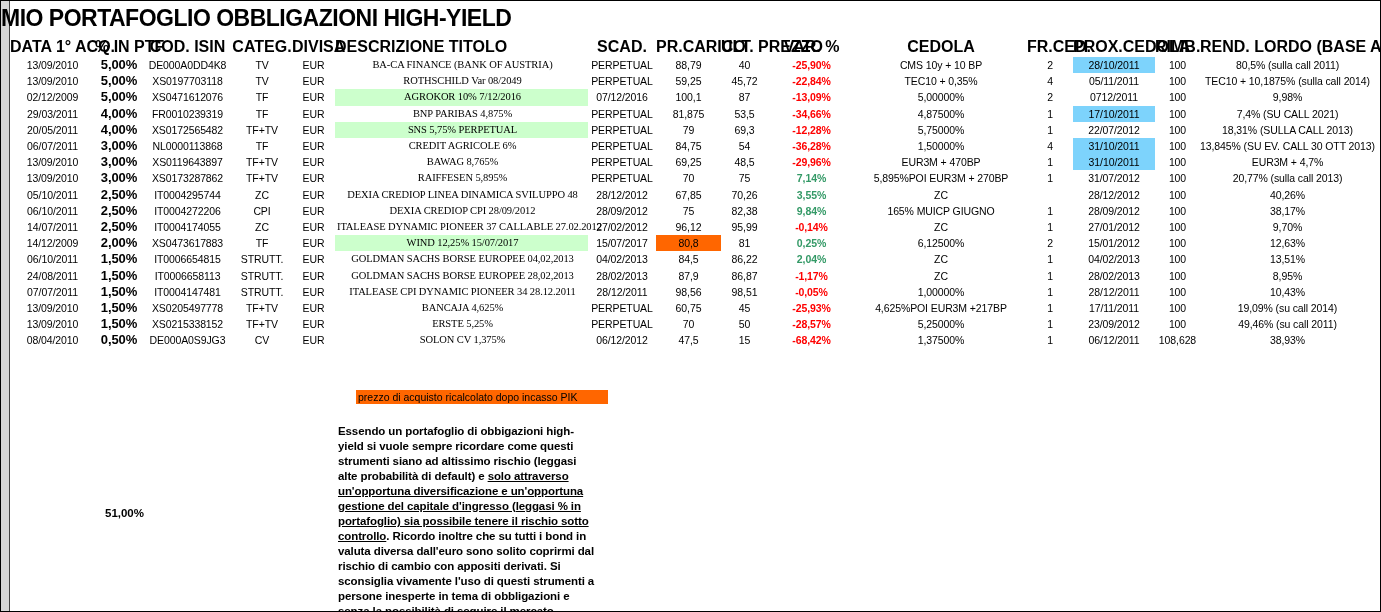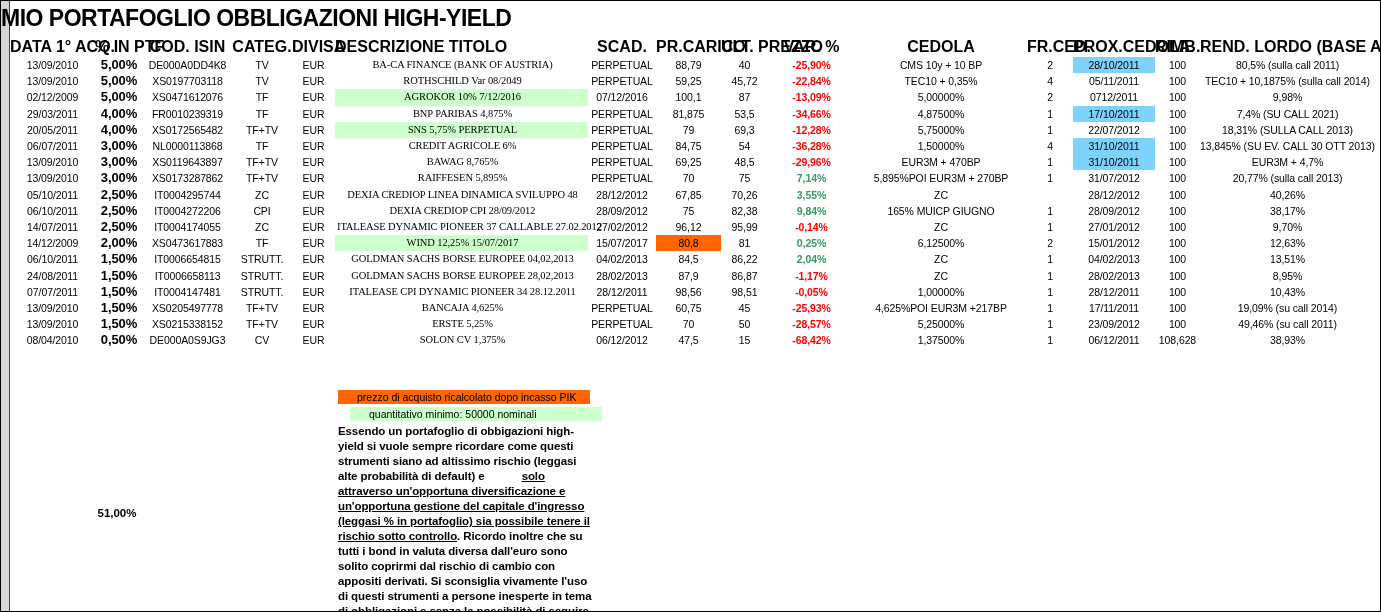--- a/index.html
+++ b/index.html
@@ -33,34 +33,34 @@
   }
   table.bonds td.l{ text-align:center; padding-left:2px;font-family:Liberation Serif, serif; }
   table.bonds td.pct{ font-weight:bold; font-size:13px; }
   table.bonds td.var{ font-weight:bold; }
   td.var.neg{ color:#FF0000; }
   td.var.pos{ color:#339966; }
   .hl-green{ background:#CCFFCC;margin-left:12px; }
   .hl-yellow{ background:#7dd3fc; }
   .hl-orange{ background:#FF6600; }
   .legend-box{
-    position:absolute; left:337px; width:252px; height:14px;
-    font-size:10.5px; line-height:14px; padding-left:19px; box-sizing:border-box;
+    position:absolute; left:355px; width:252px; height:14px;
+    font-size:10.5px; line-height:14px; padding-left:2px; box-sizing:border-box;
     white-space:nowrap; overflow:visible;
   }
   .legend-pik{ top:389px; background:#FF6600; }
   .legend-min{ top:406px; background:#CCFFCC; }
   .note{
     position:absolute; left:337px; top:423px; width:258px;
     font-size:11.5px; font-weight:bold; line-height:15px; letter-spacing:-0.1px;
     text-align:left;
   }
-  .note .ul{ text-decoration:underline;margin-left:34px; }
+  .note .ul{ text-decoration:underline; }
   .pct-total{
-    position:absolute; left:89px; top:506px; width:54px; text-align:center;
+    position:absolute; left:89px; top:506px; width:54px; text-align:right;
     font-weight:bold; font-size:11.5px;
   }
 </style>
 </head>
 <body>
 
 <div class="screen">
   <div class="gutter"></div>
 
   <div class="title">MIO PORTAFOGLIO OBBLIGAZIONI HIGH-YIELD</div>
@@ -406,18 +406,17 @@
           <td>1,37500%</td>
           <td>1</td>
           <td>06/12/2011</td>
           <td>108,628</td>
           <td>38,93%</td>
         </tr>
       </tbody>
   </table>
 
   <div class="legend-box legend-pik hl-orange">prezzo di acquisto ricalcolato dopo incasso PIK</div>
-  <div class="legend-box legend-min hl-green">quantitativo minimo: 50000 nominali</div>
 
   <div class="note"><span>Essendo un portafoglio di obbigazioni high-yield si vuole sempre ricordare come questi strumenti siano ad altissimo rischio (leggasi alte probabilità di default) e </span><span class="ul">solo attraverso un'opportuna diversificazione e un'opportuna gestione del capitale d'ingresso (leggasi % in portafoglio) sia possibile tenere il rischio sotto controllo</span><span>. Ricordo inoltre che su tutti i bond in valuta diversa dall'euro sono solito coprirmi dal rischio di cambio con appositi derivati. Si sconsiglia vivamente l'uso di questi strumenti a persone inesperte in tema di obbligazioni e senza la possibilità di seguire il mercato quotidianamente.</span></div>
 
   <div class="pct-total">51,00%</div>
 </div>
 
 </body></html>

